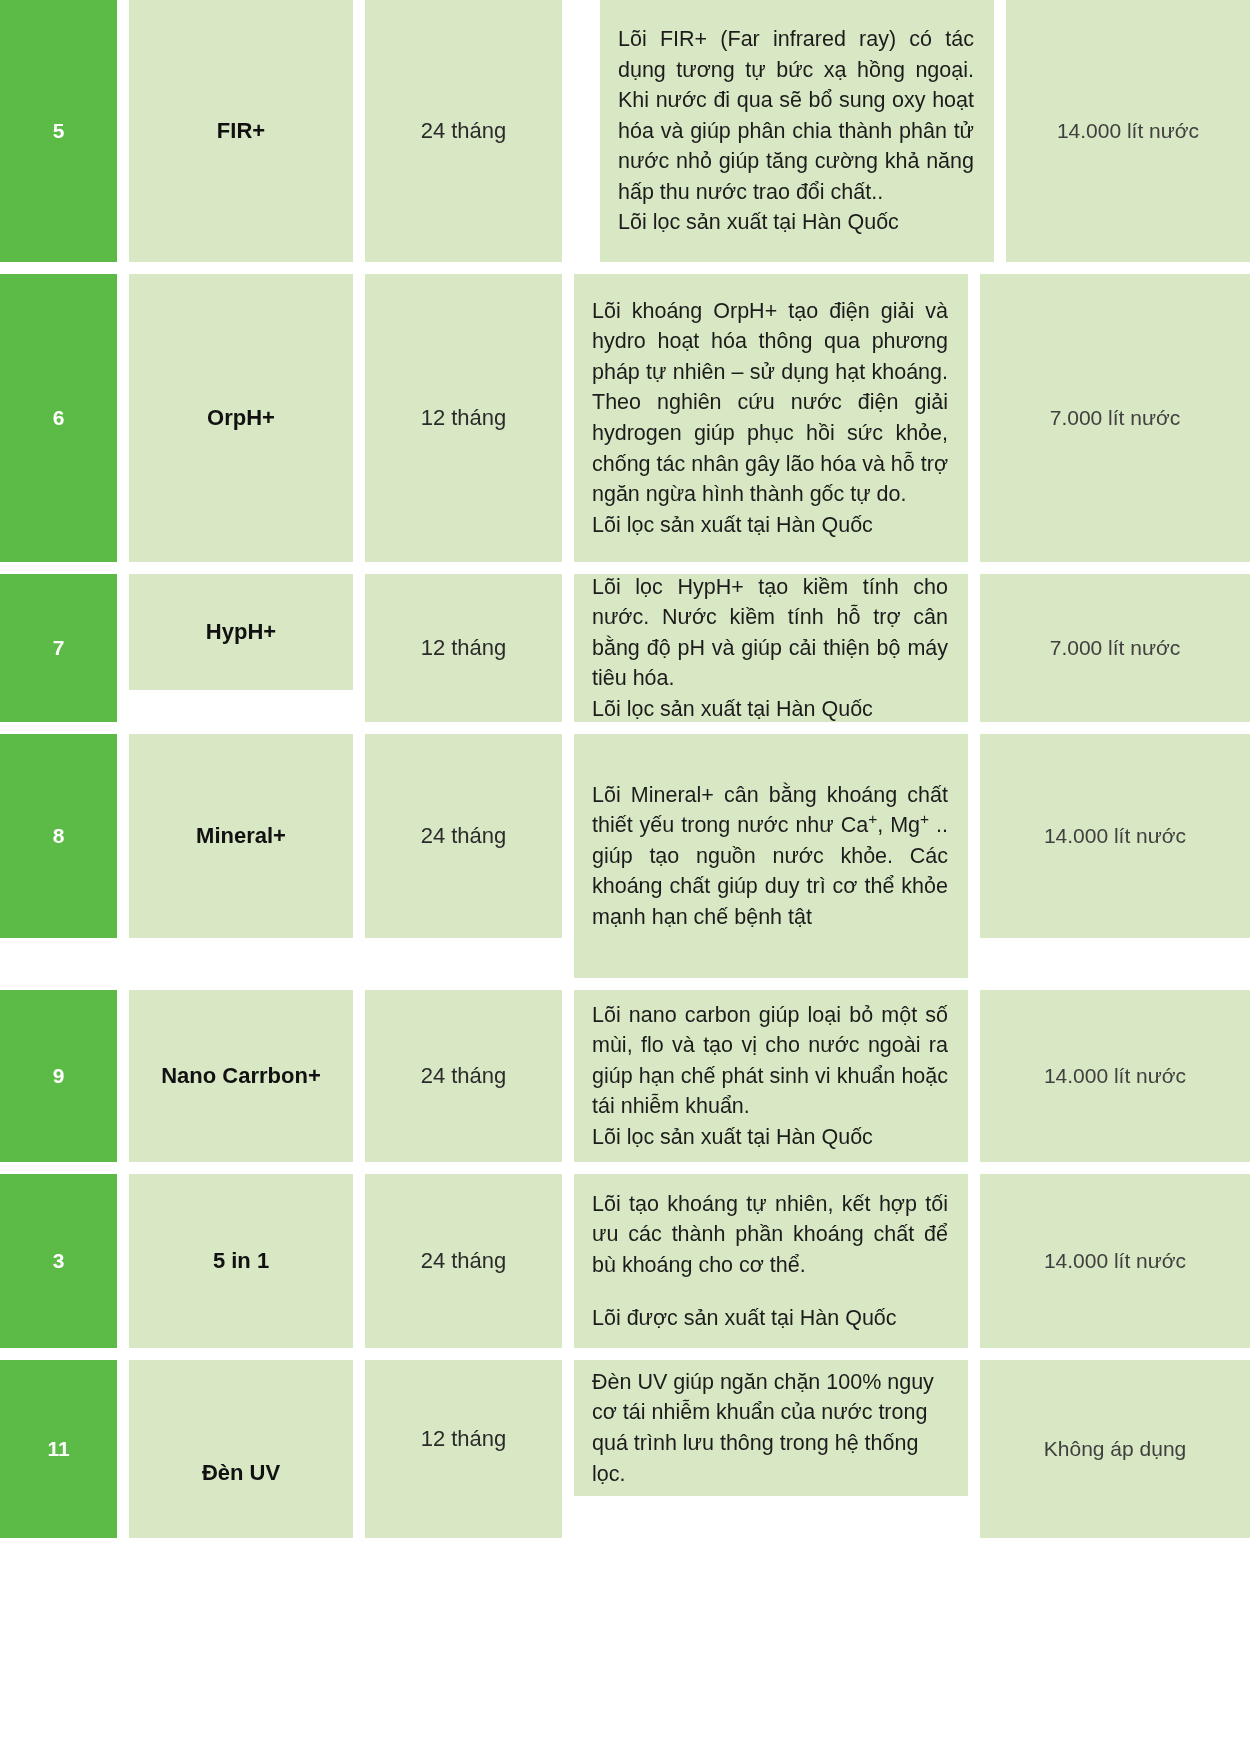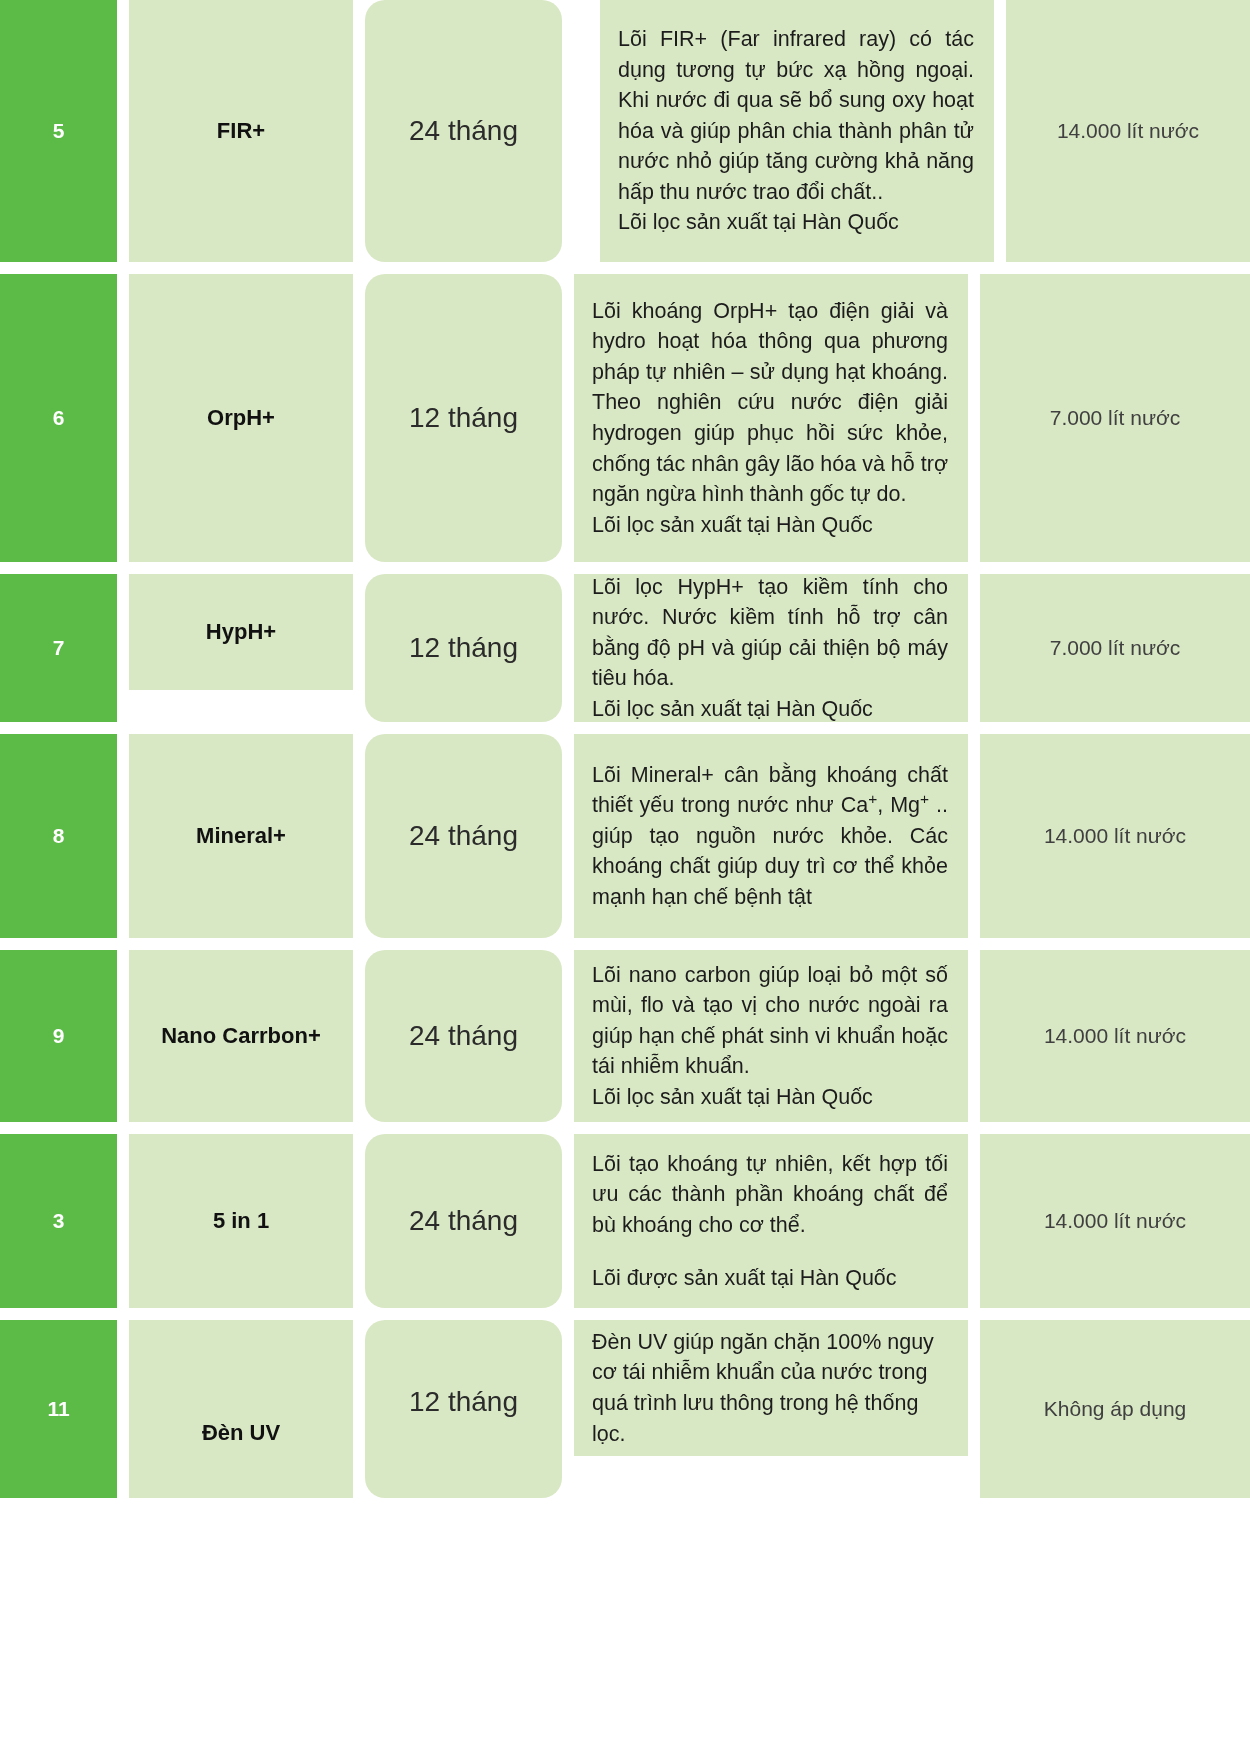--- a/index.html
+++ b/index.html
@@ -72,25 +72,24 @@
   .body-row .cell.name {
     color: #111111;
     font-weight: bold;
     font-size: 22px;
     align-items: center;
     justify-content: center;
     text-align: center;
   }
   .body-row .cell.time {
     color: #2b2b2b;
-    font-size: 28px;
-    align-items: center;
-    justify-content: center;
-    text-align: center;
-    border-radius: 20px;
+    font-size: 22px;
+    align-items: center;
+    justify-content: center;
+    text-align: center;
   }
   .body-row .cell.func {
     color: #1c1c1c;
     font-size: 21.5px;
     line-height: 1.42;
     align-items: center;
     padding: 14px 20px 14px 18px;
     text-align: justify;
     text-align-last: left;
     hyphens: none;
@@ -184,21 +183,21 @@
       <div class="row body-row">
         <div class="cell idx c-idx" style="height: 204px;">
           <span>8</span>
         </div>
         <div class="cell name c-name" style="height: 204px;">
           <span>Mineral+</span>
         </div>
         <div class="cell time c-time" style="height: 204px;">
           <span>24 tháng</span>
         </div>
-        <div class="cell func c-func" style="height: 204px;">
+        <div class="cell func c-func" style="height: 244px;">
           <div class="func-text">
             <p>Lõi Mineral+ cân bằng khoáng chất thiết yếu trong nước như Ca<sup>+</sup>, Mg<sup>+</sup> .. giúp tạo nguồn nước khỏe. Các khoáng chất giúp duy trì cơ thể khỏe mạnh hạn chế bệnh tật</p>
           </div>
         </div>
         <div class="cell cap c-cap" style="height: 204px;">
           <span>14.000 lít nước</span>
         </div>
       </div>
       <div class="row body-row">
         <div class="cell idx c-idx" style="height: 172px;">

